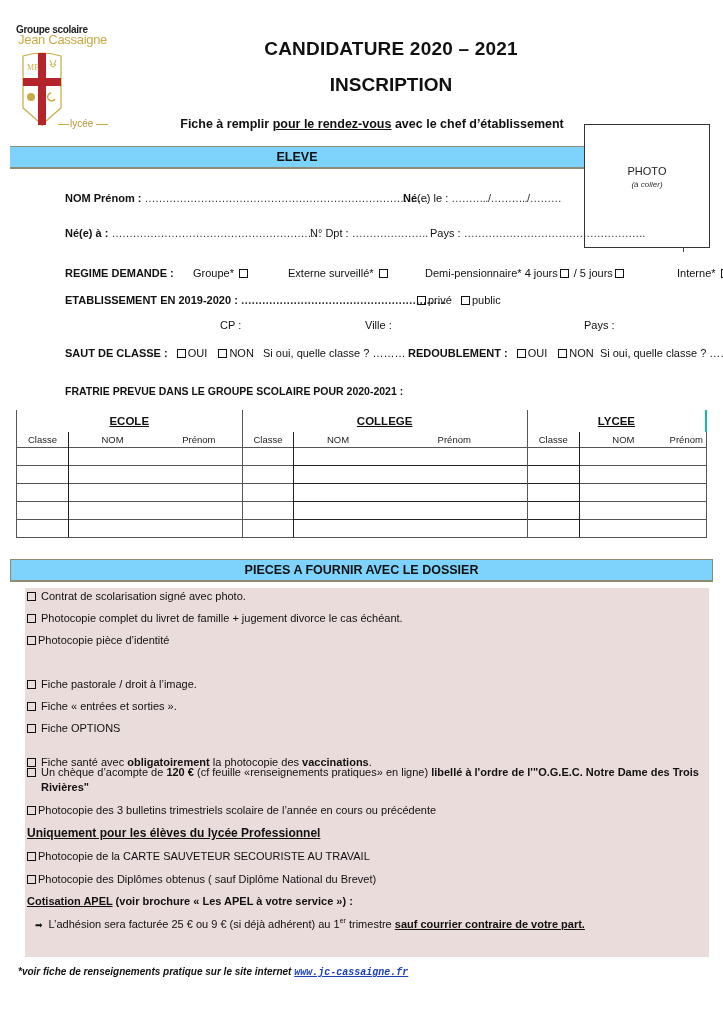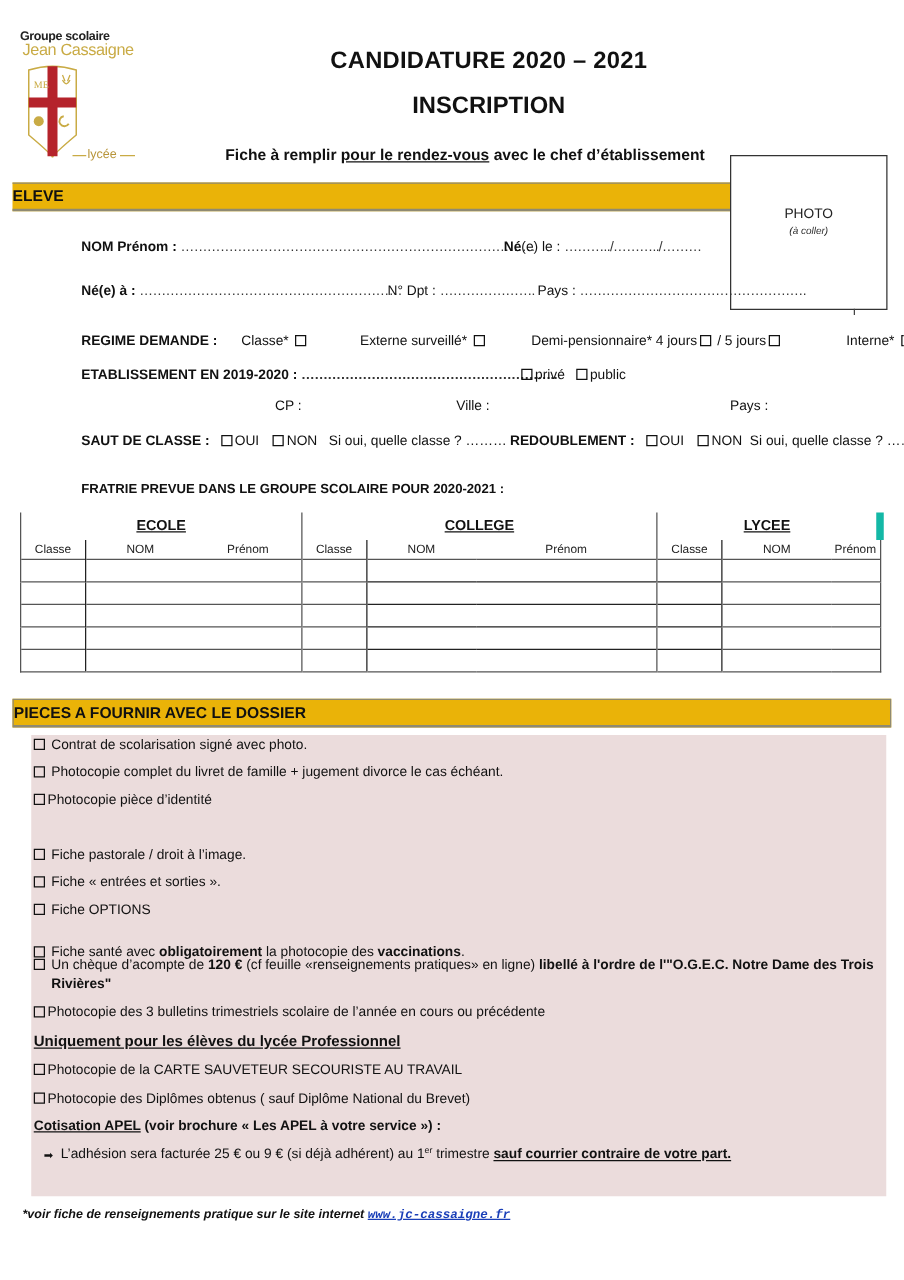--- a/index.html
+++ b/index.html
@@ -16,21 +16,21 @@
   .title1 { left:160px; top:38px; width:462px; text-align:center; font-size:19px; font-weight:bold; letter-spacing:0.2px; }
   .title2 { left:160px; top:74px; width:462px; text-align:center; font-size:19px; font-weight:bold; }
   .subtitle { left:160px; top:105px; width:424px; text-align:center; font-size:12.5px; font-weight:bold; white-space:nowrap;margin-top:12px; }
   .subtitle u { text-decoration:underline; }
   
   #photo { left:584px; top:124px; width:124px; height:122px; border:1px solid #333; background:#fff; }
   #photo .ph { position:absolute; left:0; right:0; top:40px; text-align:center; font-size:11px; color:#222; }
   #photo .ph2 { position:absolute; left:0; right:0; top:55px; text-align:center; font-size:8px; font-style:italic; color:#333; }
   .tick { left:683px; top:247px; width:1px; height:5px; background:#444; }
   
-  .bar { background:#eab308; border-top:1px solid #8f8a72; border-bottom:2px solid #8f8a72; font-weight:bold; font-size:12.5px; color:#111; }
+  .bar { background:#7dd3fc; border-top:1px solid #8f8a72; border-bottom:2px solid #8f8a72; text-align:center; font-weight:bold; font-size:12.5px; color:#111; }
   #bar-eleve { left:10px; top:146px; width:574px; height:20px; line-height:20px; }
   #bar-pieces { left:10px; top:559px; width:701px; height:20px; line-height:20px; border-left:1px solid #8f8a72; border-right:1px solid #8f8a72; }
   
   .line { font-size:11px; white-space:nowrap;padding-left:47px; }
   .line b { font-weight:bold; }
   .cb { display:inline-block; width:7px; height:7px; border:1px solid #111; vertical-align:middle; margin:0 2px 2px 2px; }
   .dots { letter-spacing:-0.5px; color:#333; }
   
   #fratrie { left:16px; top:410px; width:691px; height:124px; }
   #fratrie table { border-collapse:collapse; width:100%; font-size:9.5px; }
@@ -98,21 +98,21 @@
 <div class="abs line" style="left:263px;top:227px">
   <span>N° Dpt :</span>
   <span class="dots">………………….</span>
 </div>
 <div class="abs line" style="left:383px;top:227px">
   <span>Pays :</span>
   <span class="dots">…………………………………………….</span>
 </div>
 
 <div class="abs line" style="left:18px;top:267px"><b>REGIME DEMANDE :</b></div>
-<div class="abs line" style="left:146px;top:267px"><span>Classe*</span> <span class="cb"></span></div>
+<div class="abs line" style="left:146px;top:267px"><span>Groupe*</span> <span class="cb"></span></div>
 <div class="abs line" style="left:241px;top:267px"><span>Externe surveillé*</span> <span class="cb"></span></div>
 <div class="abs line" style="left:378px;top:267px"><span>Demi-pensionnaire* 4 jours</span><span class="cb"></span><span> / 5 jours</span><span class="cb"></span></div>
 <div class="abs line" style="left:630px;top:267px"><span>Interne*</span> <span class="cb"></span></div>
 
 <div class="abs line" style="left:18px;top:294px">
   <b>ETABLISSEMENT EN 2019-2020 :</b>
   <b class="dots">…………………………………………………..</b>
 </div>
 <div class="abs line" style="left:368px;top:294px">
   <span class="cb"></span><span>privé</span>
@@ -147,21 +147,21 @@
         <col style="width:88px">
         <col style="width:146px">
       <col style="width:52px">
         <col style="width:88px">
         <col style="width:39px">
     </colgroup>
     <tbody>
         <tr>
       <th colspan="3" class="grp vl">ECOLE</th>
       <th colspan="3" class="grp vl">COLLEGE</th>
-      <th colspan="3" class="grp vl" style="border-right:6px solid #14b8a6">LYCEE</th>
+      <th colspan="3" class="grp vl" style="border-right:2px solid #14b8a6">LYCEE</th>
     </tr>
     <tr>
       <th class="colh vl">Classe</th>
       <th class="colh vlb">NOM</th>
       <th class="colh">Prénom</th>
       <th class="colh vl">Classe</th>
       <th class="colh vlb">NOM</th>
       <th class="colh">Prénom</th>
       <th class="colh vl">Classe</th>
       <th class="colh vlb">NOM</th>

